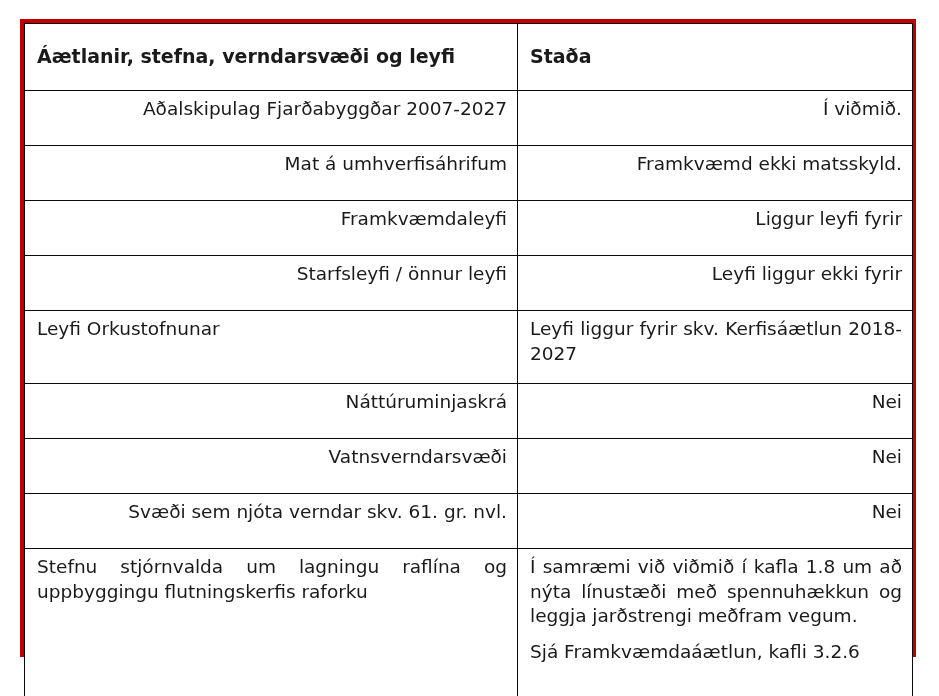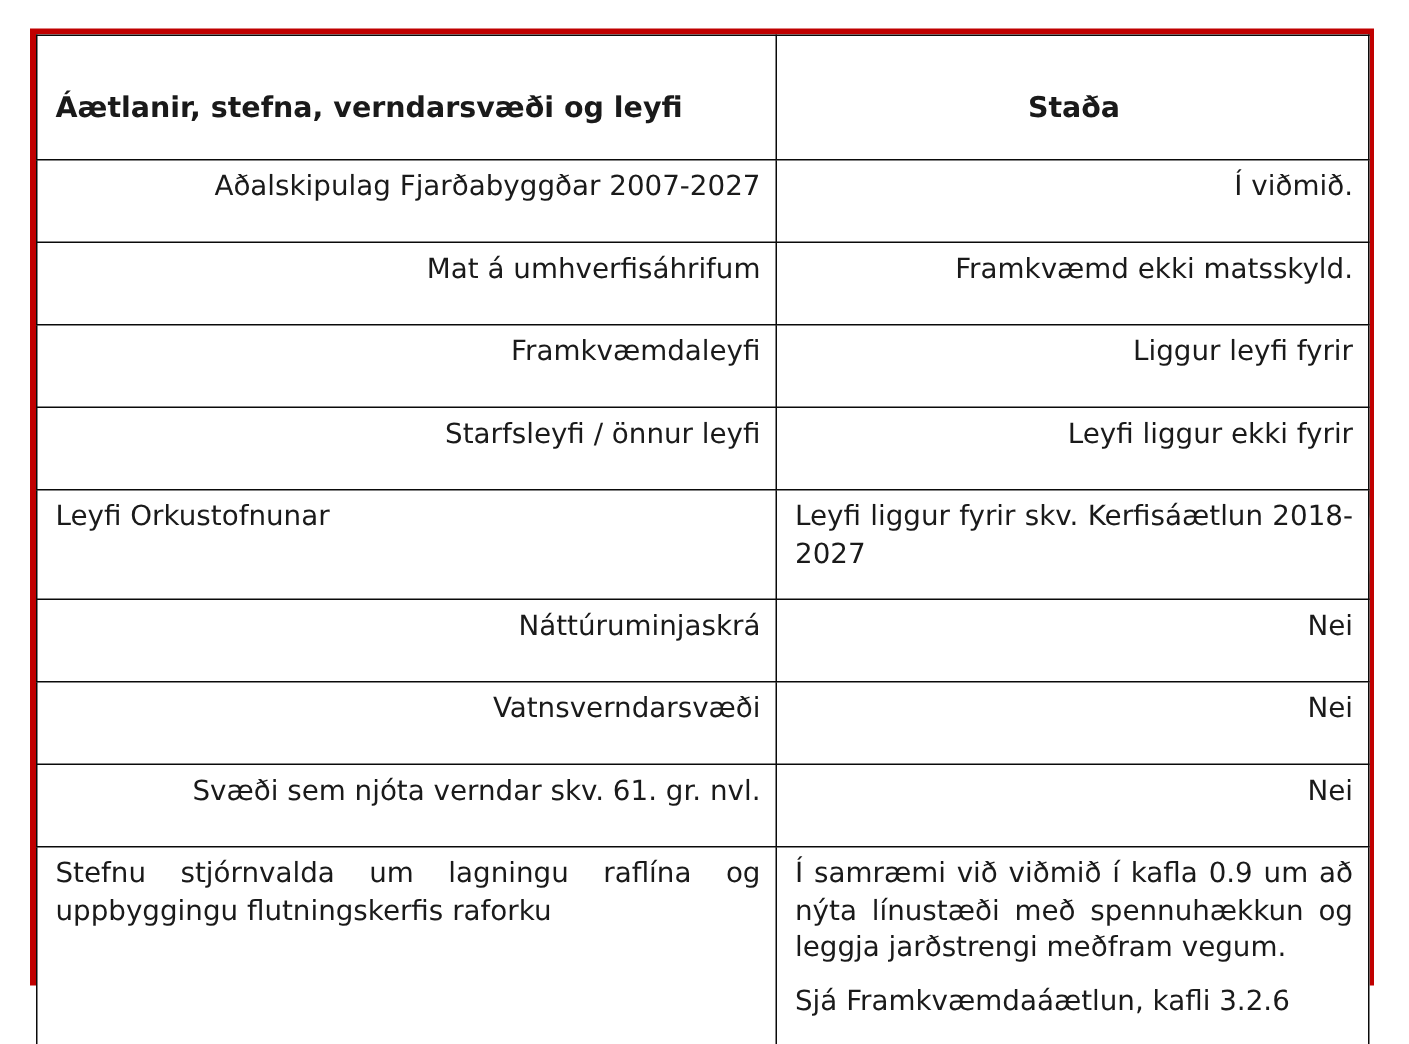--- a/index.html
+++ b/index.html
@@ -54,27 +54,27 @@
     line-height: 1.33;
     font-weight: 400;
     color: #1a1a1a;
     background: #ffffff;
   }
 
   
   tr.header-row th {
     font-weight: 600;
     font-size: 19px;
-    padding-top: 26px;
+    padding-top: 10px;
     padding-bottom: 10px;
     vertical-align: middle;
     height: 46px;
   }
   tr.header-row th.th-left  { text-align: left; }
-  tr.header-row th.th-right { text-align: center; }
+  tr.header-row th.th-right { text-align: left; }
 
   
   td.cell-left,
   td.cell-right {
     text-align: left;
   }
 
   
   td.justify {
     text-align: justify;
@@ -161,21 +161,21 @@
         </tr>
 
         <tr class="r-normal">
           <td class="cell-left">Svæði sem njóta verndar skv. 61. gr. nvl.</td>
           <td class="cell-right">Nei</td>
         </tr>
 
         <tr class="r-last">
           <td class="justify">Stefnu stjórnvalda um lagningu raflína og uppbyggingu flutningskerfis raforku</td>
           <td class="cell-right">
-            <p class="just">Í samræmi við viðmið í kafla 0.9 um að nýta línustæði með spennuhækkun og leggja jarðstrengi meðfram vegum.</p>
+            <p class="just">Í samræmi við viðmið í kafla 1.8 um að nýta línustæði með spennuhækkun og leggja jarðstrengi meðfram vegum.</p>
             <p>Sjá Framkvæmdaáætlun, kafli 3.2.6</p>
           </td>
         </tr>
 
       </tbody>
     </table>
   </div>
 </div>
 
 </body></html>

